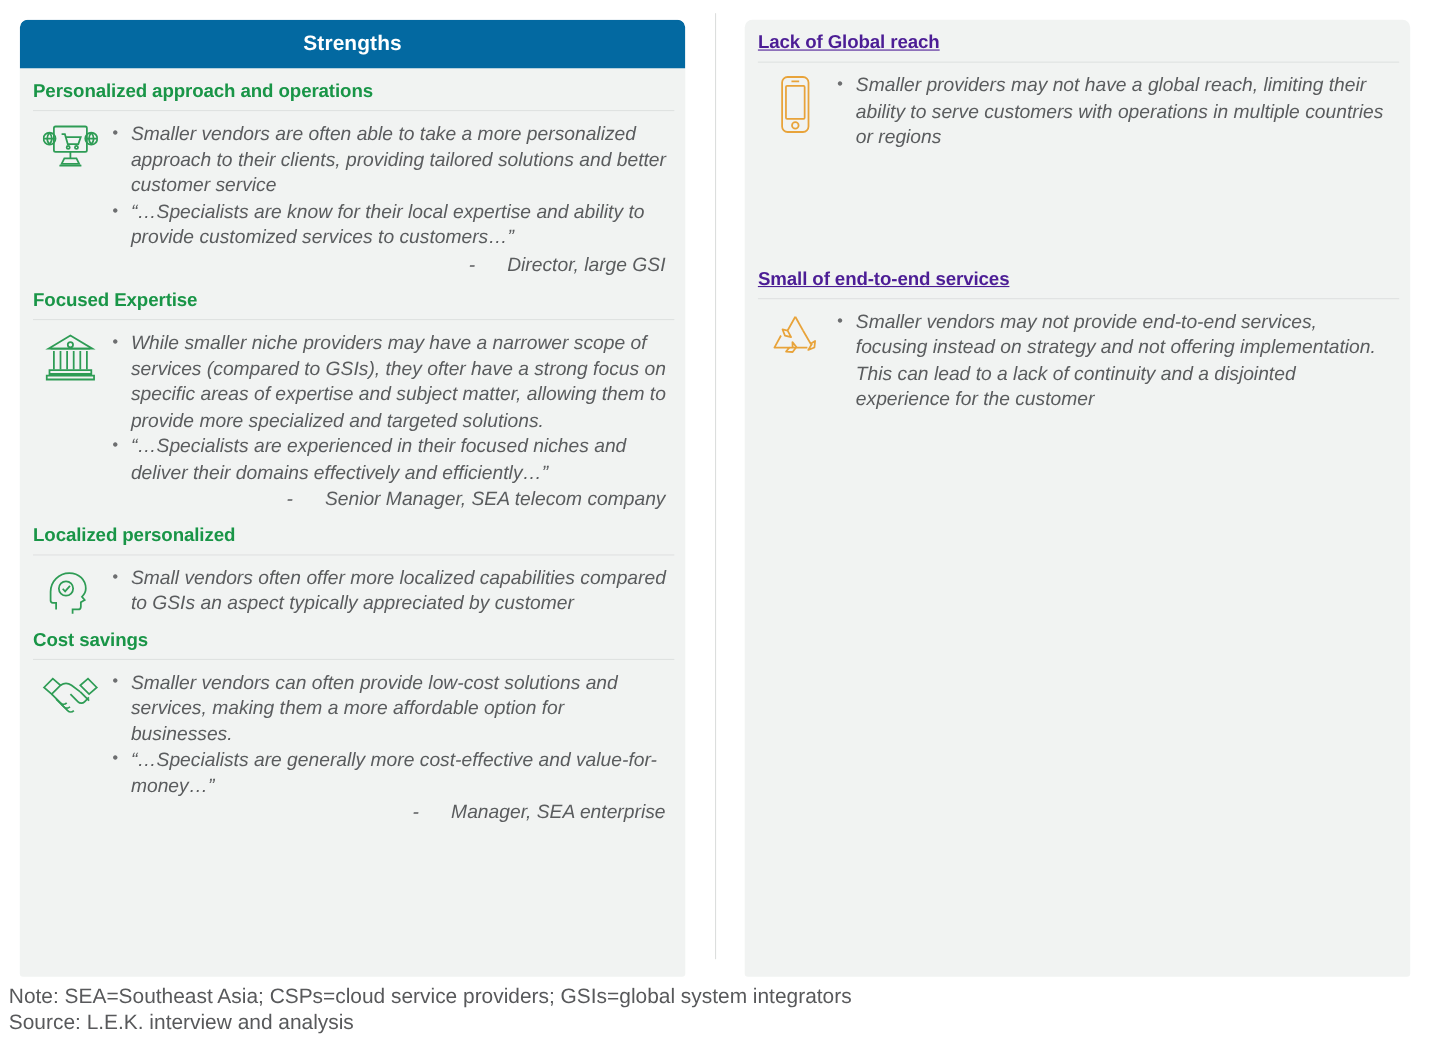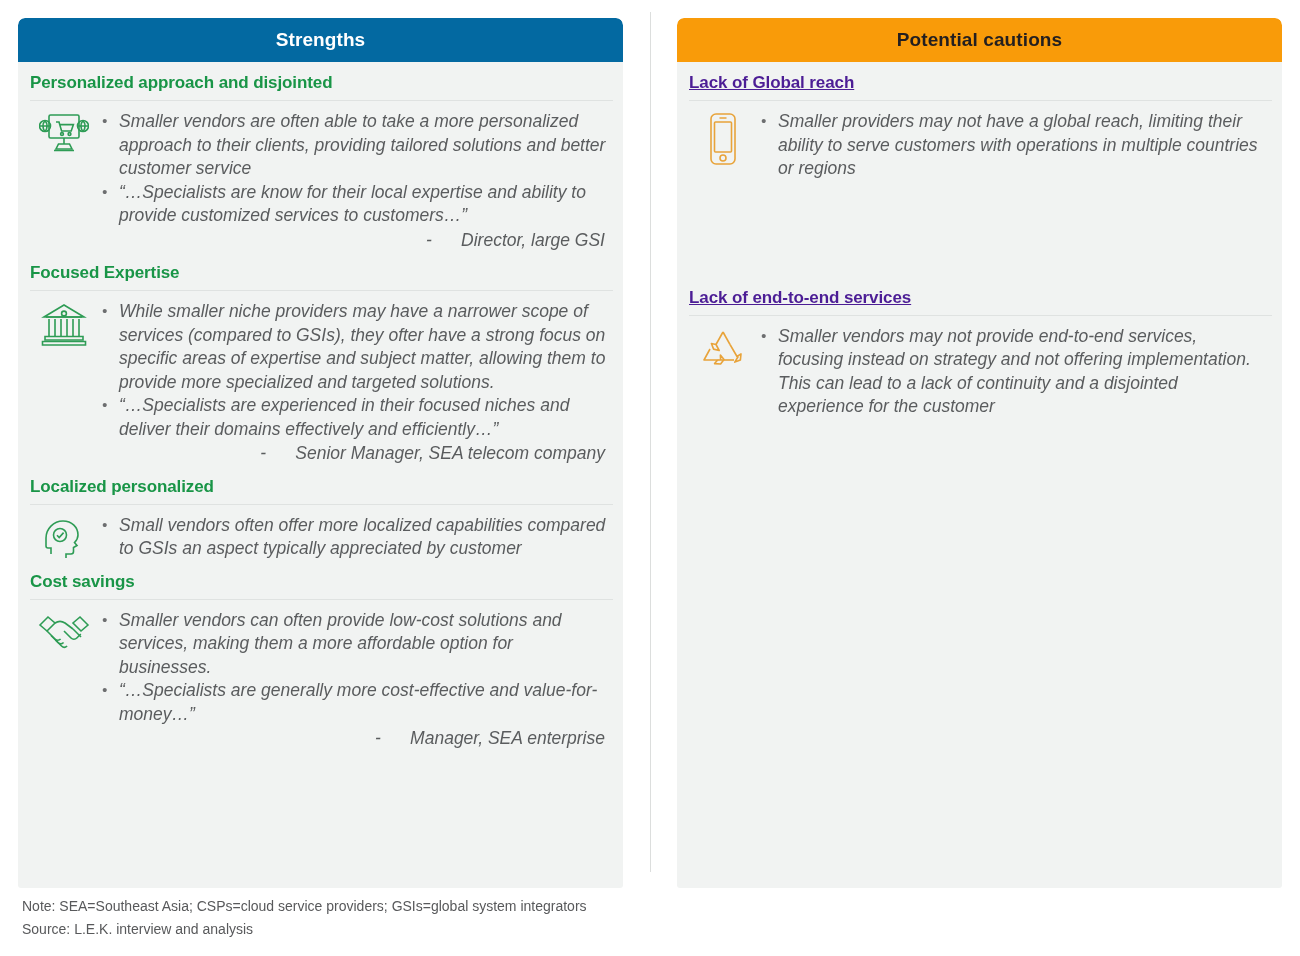--- a/index.html
+++ b/index.html
@@ -139,43 +139,43 @@
     line-height: 23.5px;
     color: #5a5c5e;
     text-align: right;
     padding-right: 2px;
     margin-top: 1px;
     white-space: pre;
   }
 
   .footnotes {
     position: absolute;
-    left: 22px;
+    left: 8px;
     top: 895px;
-    font-size: 14px;
+    font-size: 19px;
     line-height: 23px;
     color: #58595b;
   }
   .footnotes div { white-space: pre; }
 </style>
 </head>
 <body>
 
 <div class="slide">
 
   <div class="columns">
 
     <div class="col-wrap left">
       <div class="card">
         <div class="card-header green">Strengths</div>
 
         <div class="card-body">
 
           <div class="section">
-            <div class="section-title green">Personalized approach and disjointed</div>
+            <div class="section-title green">Personalized approach and operations</div>
             <div class="rule"></div>
             <div class="section-content">
               <div class="icon-cell">
                 <svg width="50" height="46" viewBox="0 0 50 46" fill="none" stroke="#2e9c55" stroke-width="1.6">
                   <rect x="10" y="3" width="30" height="23" rx="1.5"></rect>
                   <path d="M25 26 v6"></path>
                   <path d="M17 37 h16 l-2.5 -5 h-11 z"></path>
                   <path d="M15 38.5 h20"></path>
                   <circle cx="6" cy="14" r="5.5"></circle>
                   <path d="M0.6 14 h10.8 M6 8.5 c2.6 3.4 2.6 7.6 0 11 M6 8.5 c-2.6 3.4 -2.6 7.6 0 11"></path>
@@ -266,21 +266,20 @@
           </div>
 
         </div>
       </div>
     </div>
 
     <div class="vdivider"></div>
 
     <div class="col-wrap right">
       <div class="card">
-        <div class="card-header orange">Potential cautions</div>
 
         <div class="card-body">
 
           <div class="section">
             <div class="section-title orange">Lack of Global reach</div>
             <div class="rule"></div>
             <div class="section-content">
               <div class="icon-cell">
                 <svg width="30" height="54" viewBox="0 0 30 54" fill="none" stroke="#e8a33a" stroke-width="1.6">
                   <rect x="3" y="2" width="24" height="50" rx="5"></rect>
@@ -292,21 +291,21 @@
               <div class="bullets">
                 <ul class="bl">
                   <li>Smaller providers may not have a global reach, limiting their ability to serve customers with operations in multiple countries or regions</li>
                 </ul>
               </div>
             </div>
             <div style="height:96px"></div>
           </div>
 
           <div class="section">
-            <div class="section-title orange">Lack of end-to-end services</div>
+            <div class="section-title orange">Small of end-to-end services</div>
             <div class="rule"></div>
             <div class="section-content">
               <div class="icon-cell">
                 <svg width="48" height="46" viewBox="0 0 48 46" fill="none" stroke="#e8a33a" stroke-width="1.6" stroke-linejoin="round">
                   <path d="M24 5 L31 17.5"></path>
                   <path d="M24 5 L17 17.5 l-4.6 -1 l2.2 5.6 l5.6 1.4 l-3.2 -6"></path>
                   <path d="M31 17.5 l7 12 l4 -2.6 l-0.6 6 l-5.6 2.2 l3.4 -5.6"></path>
                   <path d="M11 22 L5 33 h13.6 l-3 3.6 l6 0.4 l3.4 -4.6 l-3.6 -4.4 l0.2 5"></path>
                   <path d="M18.6 33 h16.4"></path>
                 </svg>

